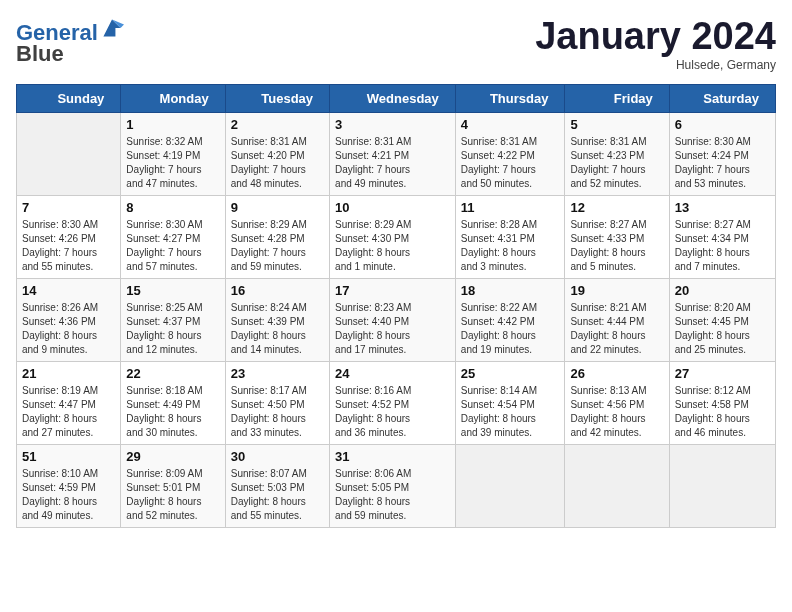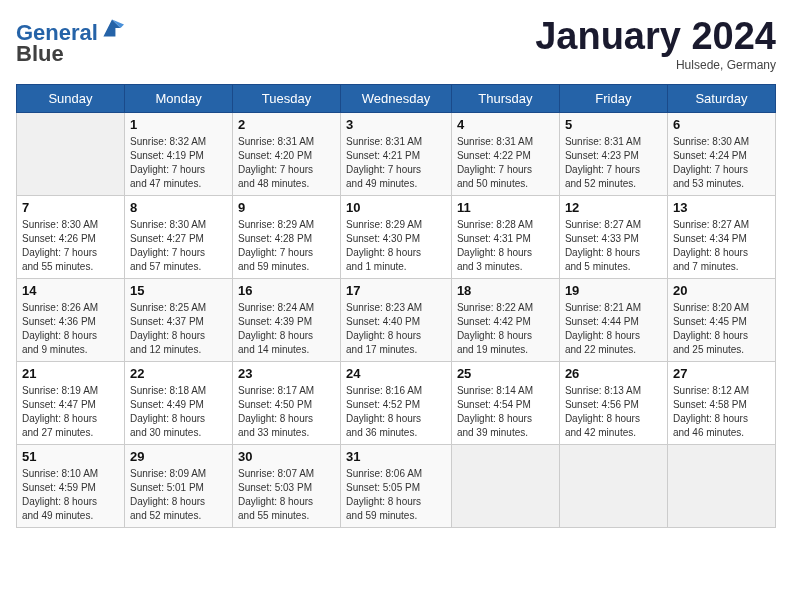--- a/index.html
+++ b/index.html
@@ -48,24 +48,24 @@
       color: #444;
     }
     table {
       width: 100%;
       border-collapse: collapse;
       font-size: 11px;
     }
     thead tr th {
       background-color: #2563a8;
       color: #fff;
-      padding: 6px 10px;
-      text-align: center;
+      padding: 6px 16px;
+      text-align: right;
       font-size: 13px;
-      font-weight: normal;
+      font-weight: bold;
       border: 1px solid #1a4a8a;
     }
     tbody tr td {
       border: 1px solid #ccc;
       vertical-align: top;
       padding: 4px 5px;
       min-height: 70px;
       background: #fff;
     }
     tbody tr:nth-child(odd) td {

